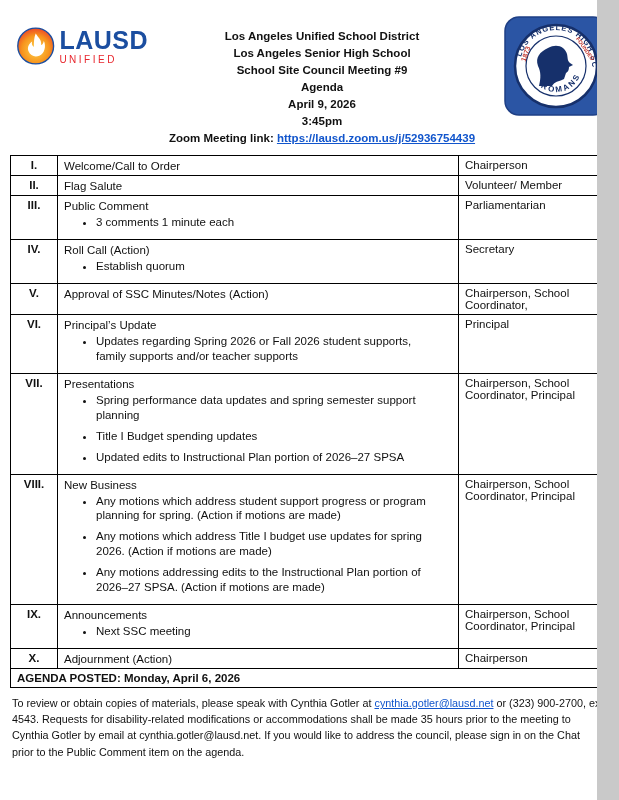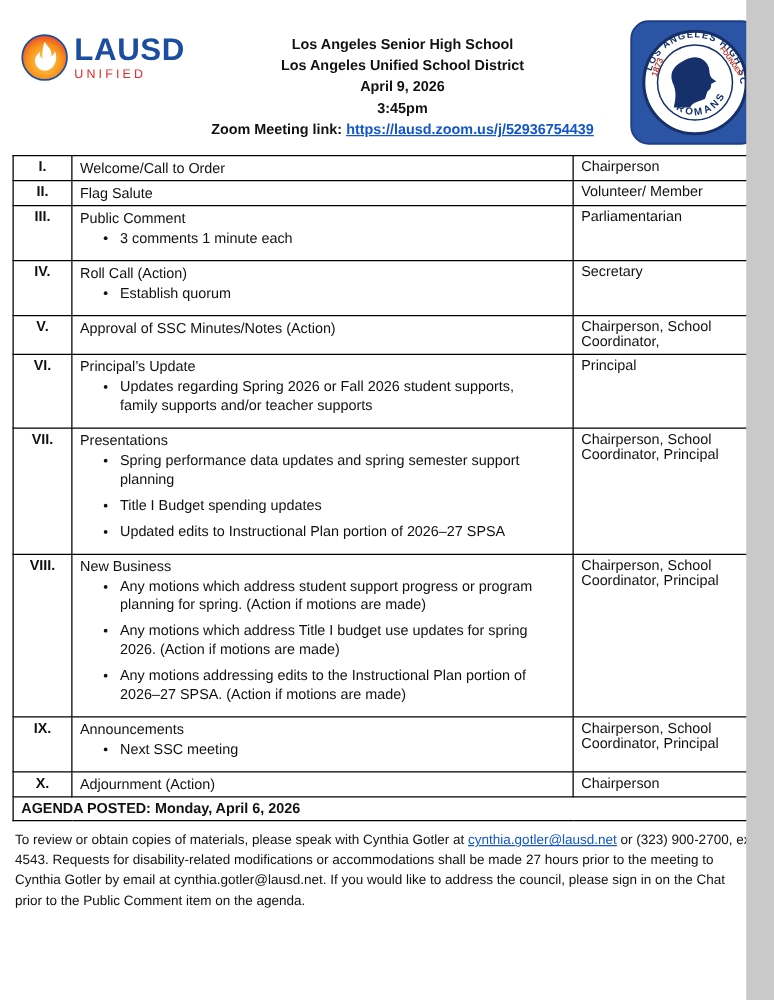--- a/index.html
+++ b/index.html
@@ -52,22 +52,24 @@
           <circle cx="22" cy="22" r="20" fill="url(#flameGrad)" stroke="#1b4ea0" stroke-width="1.5"></circle>
           <path d="M22 8 c3 5 7 7 6 13 c2 -1 3 -3 3 -5 c3 6 1 14 -5 17 c-5 2 -10 0 -12 -5 c-2 -5 1 -9 4 -11 c-1 4 1 5 2 6 c0 -6 0 -10 2 -15 z" fill="#ffffff"></path>
         </svg>
         <div class="logo-text">
           <span class="logo-lausd">LAUSD</span>
           <span class="logo-unified">UNIFIED</span>
         </div>
       </div>
 
       <div class="center-block">
+        <div>Los Angeles Unified School District</div>
         <div>Los Angeles Senior High School</div>
-        <div>Los Angeles Unified School District</div>
+        <div>School Site Council Meeting #9</div>
+        <div>Agenda</div>
         <div>April 9, 2026</div>
         <div>3:45pm</div>
         <div>
           <span>Zoom Meeting link: </span><a class="link" href="#">https://lausd.zoom.us/j/52936754439</a>
         </div>
       </div>
 
       <div class="seal-block">
         <svg width="104" height="100" viewBox="0 0 104 100">
           <rect x="1" y="1" width="102" height="98" rx="14" fill="#2b55a4" stroke="#1e3f85" stroke-width="1.5"></rect>
@@ -187,18 +189,18 @@
         </tbody>
       <tbody>
         <tr>
           <td class="posted" colspan="3"><span class="posted-label">AGENDA POSTED:</span><span> Monday, April 6, 2026</span></td>
         </tr>
       </tbody>
     </table>
 
     <div class="footer">
       <span>To review or obtain copies of materials, please speak with  Cynthia Gotler at </span><a class="link" href="#">cynthia.gotler@lausd.net</a><span> or (323) 900-2700, ext 4543.</span>
-      <span>Requests for disability-related modifications or accommodations shall be made 27 hours prior to the meeting to Cynthia Gotler by email at cynthia.gotler@lausd.net.</span>
+      <span>Requests for disability-related modifications or accommodations shall be made 35 hours prior to the meeting to Cynthia Gotler by email at cynthia.gotler@lausd.net.</span>
       <span>If you would like to address the council, please sign in on the Chat prior to the Public Comment item on the agenda.</span>
     </div>
 
   </div>
 </div>
 
 </body></html>

